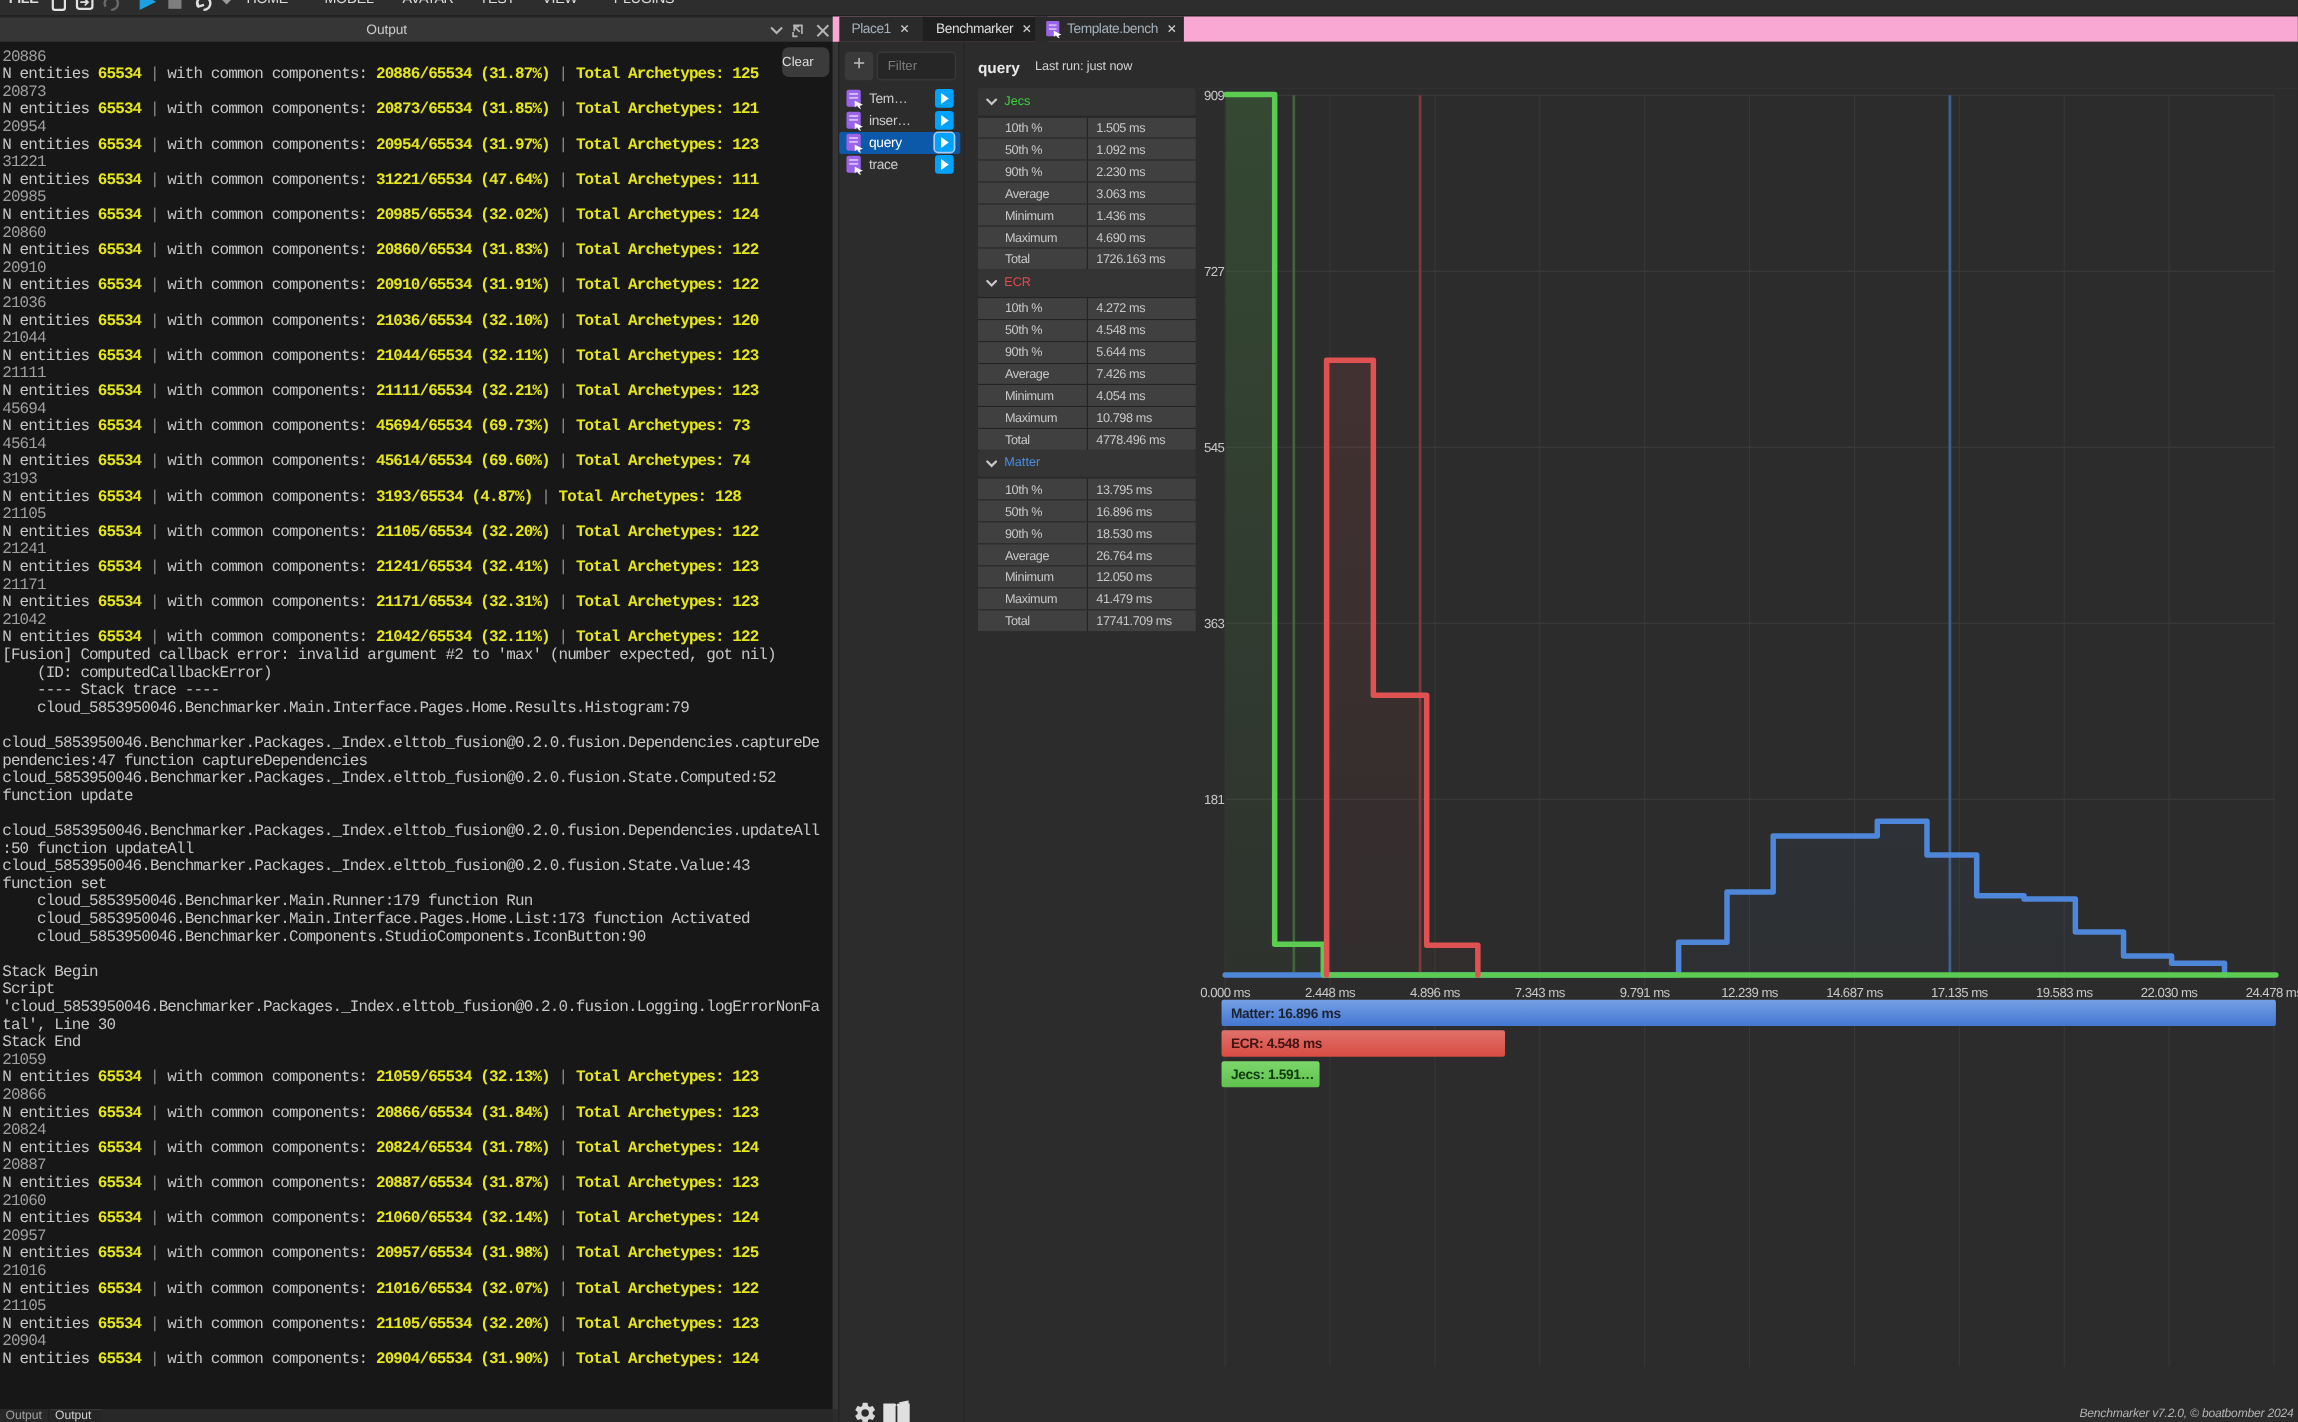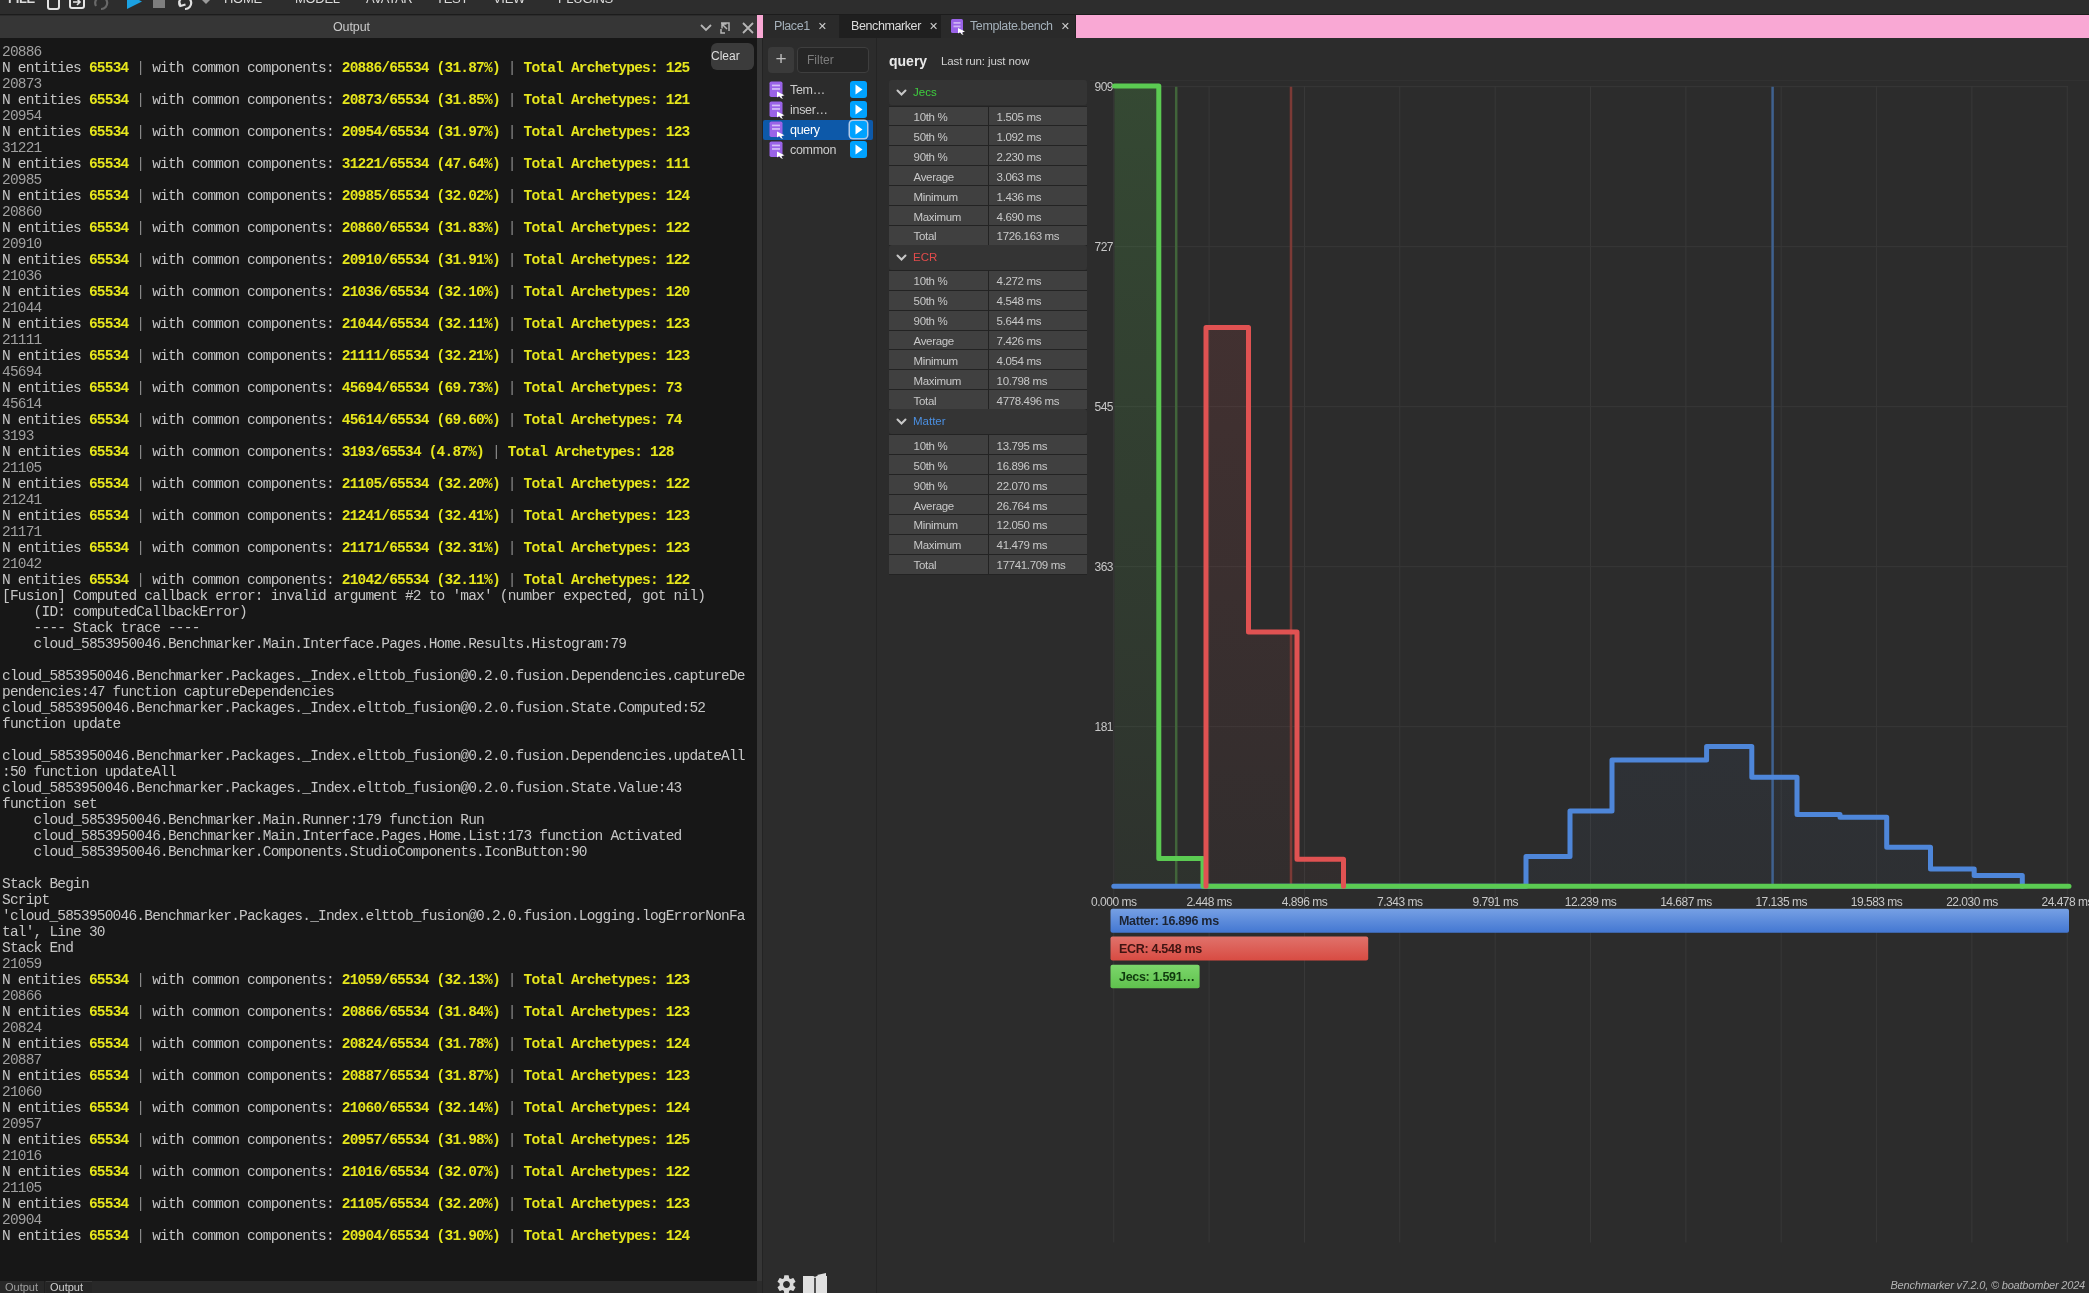--- a/index.html
+++ b/index.html
@@ -139,21 +139,21 @@
       </svg>
     </span>
   </div>
 <div class="row" style="top:140px;">
     <svg class="ic" width="16" height="18" viewBox="0 0 16 18">
       <rect x="0.5" y="0.5" width="13" height="15.5" rx="1.8" fill="#9a63e8"></rect>
       <rect x="3" y="3.6" width="8" height="1.7" fill="#d4bdf7"></rect>
       <rect x="3" y="7.1" width="8" height="1.7" fill="#d4bdf7"></rect>
       <path d="M8 10.5 l7.5 3.8 -3.2 1 1.6 2.7 -2.2 -0.9 -1.5 -2.4 -2.2 1.7 Z" fill="#fff"></path>
     </svg>
-    <span class="lb" style="">common</span>
+    <span class="lb" style="">trace</span>
     <span class="play" style="">
       <svg width="8" height="11" viewBox="0 0 8 11">
         <path d="M0.5 0.5 L7.5 5.5 L0.5 10.5 Z" fill="#fff"></path>
       </svg>
     </span>
   </div>
 <div id="qtitle" class="a">query</div>
 <div id="lastrun" class="a">Last run: just now</div>
 <div class="shead" style="top:80.4px;color:#3ecf3e">
     <svg width="11" height="8" viewBox="0 0 11 8">
@@ -253,21 +253,21 @@
       <span class="v">13.795 ms</span>
       <span class="d"></span>
     </div>
     <div class="srow">
       <span class="l">50th %</span>
       <span class="v">16.896 ms</span>
       <span class="d"></span>
     </div>
     <div class="srow">
       <span class="l">90th %</span>
-      <span class="v">22.070 ms</span>
+      <span class="v">18.530 ms</span>
       <span class="d"></span>
     </div>
     <div class="srow">
       <span class="l">Average</span>
       <span class="v">26.764 ms</span>
       <span class="d"></span>
     </div>
     <div class="srow">
       <span class="l">Minimum</span>
       <span class="v">12.050 ms</span>

